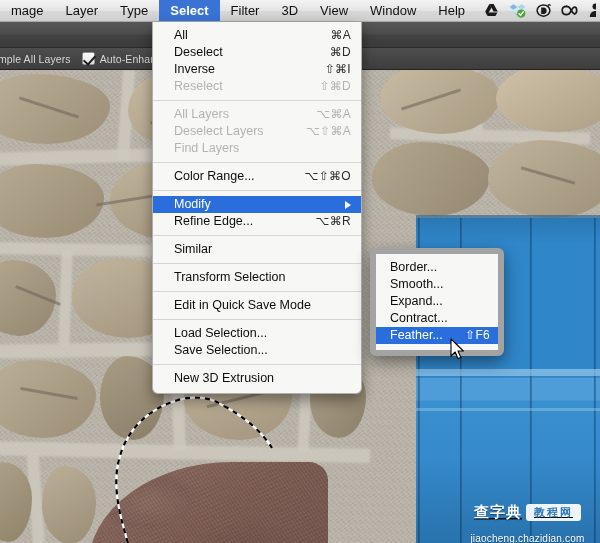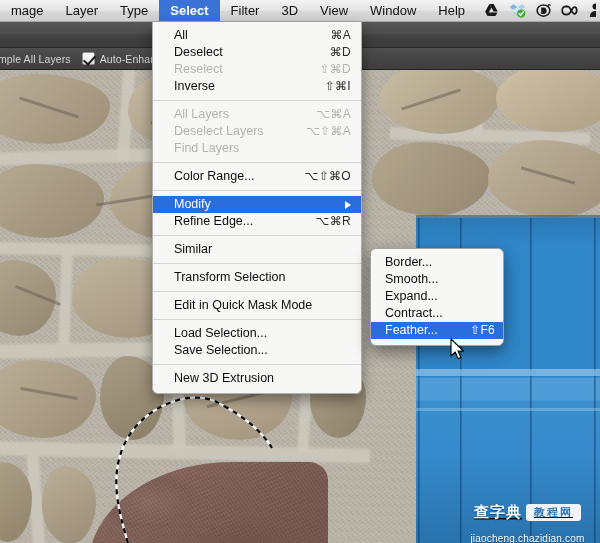--- a/index.html
+++ b/index.html
@@ -176,21 +176,21 @@
   .sep { height: 1px; background: #d6d6d2; margin: 5px 0 5px 0; }
   .arrow {
     width: 0; height: 0; border-left: 6px solid #fff;
     border-top: 4px solid transparent; border-bottom: 4px solid transparent;
     margin-left: 6px;
   }
 
   #modifysub {
     position: absolute; left: 370px; top: 248px; width: 134px;
     background: #f7f7f5;
-    border: 1px solid #a3a3a3; border-radius: 6px;
+    border: 6px solid #a3a3a3; border-radius: 6px;
     box-shadow: 0 6px 16px rgba(0,0,0,.45);
     padding: 5px 0 6px 0;
     font-size: 12.5px; color: #0d0d0d;
   }
   #modifysub .mi { padding: 0 8px 0 14px; }
 
   
   #cursor { position: absolute; left: 450px; top: 338px; width: 16px; height: 24px; }
 
   
@@ -356,28 +356,28 @@
 
   <div id="selectmenu">
       <div class="mi">
         <span class="lbl">All</span>
         <span class="sc">⌘A</span>
       </div>
       <div class="mi">
         <span class="lbl">Deselect</span>
         <span class="sc">⌘D</span>
       </div>
+      <div class="mi">
+        <span class="lbl">Inverse</span>
+        <span class="sc">⇧⌘I</span>
+      </div>
       <div class="mi dis">
         <span class="lbl">Reselect</span>
         <span class="sc">⇧⌘D</span>
       </div>
-      <div class="mi">
-        <span class="lbl">Inverse</span>
-        <span class="sc">⇧⌘I</span>
-      </div>
       <div class="sep"></div>
       <div class="mi dis">
         <span class="lbl">All Layers</span>
         <span class="sc">⌥⌘A</span>
       </div>
       <div class="mi dis">
         <span class="lbl">Deselect Layers</span>
         <span class="sc">⌥⇧⌘A</span>
       </div>
       <div class="mi dis">
@@ -400,21 +400,21 @@
       <div class="sep"></div>
       <div class="mi">
         <span class="lbl">Similar</span>
       </div>
       <div class="sep"></div>
       <div class="mi">
         <span class="lbl">Transform Selection</span>
       </div>
       <div class="sep"></div>
       <div class="mi">
-        <span class="lbl">Edit in Quick Mask Mode</span>
+        <span class="lbl">Edit in Quick Save Mode</span>
       </div>
       <div class="sep"></div>
       <div class="mi">
         <span class="lbl">Load Selection...</span>
       </div>
       <div class="mi">
         <span class="lbl">Save Selection...</span>
       </div>
       <div class="sep"></div>
       <div class="mi">

